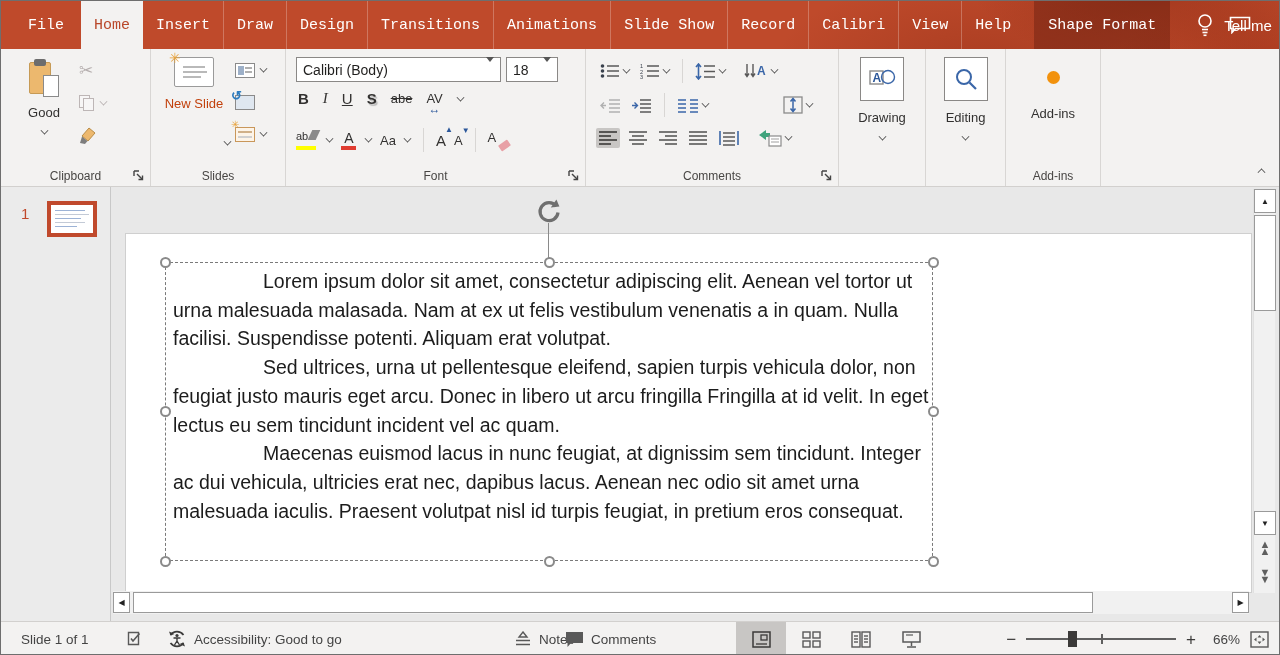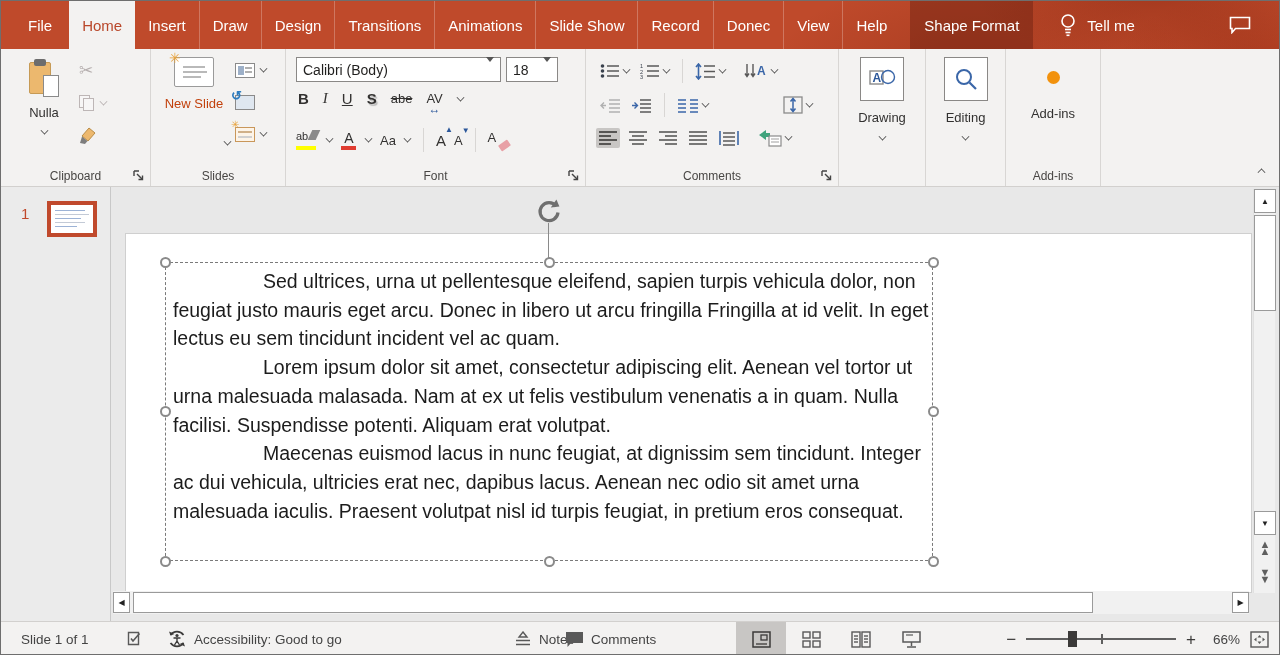--- a/index.html
+++ b/index.html
@@ -7,21 +7,21 @@
   .window { position:relative; width:1280px; height:655px; border:1px solid #6e6e6e; overflow:hidden; background:#f3f2f1; }
 
   
   .titlebar { position:relative; height:48px; background:#bf4a2b; display:flex; align-items:stretch; overflow:hidden; }
   .titlebar::before { content:""; position:absolute; inset:0;
     background:
       radial-gradient(ellipse 260px 120px at 1150px -20px, rgba(120,30,10,.45), rgba(120,30,10,0) 70%),
       radial-gradient(ellipse 300px 140px at 980px 70px, rgba(120,30,10,.30), rgba(120,30,10,0) 70%),
       radial-gradient(ellipse 200px 90px at 1260px 55px, rgba(150,45,20,.5), rgba(150,45,20,0) 70%);
     pointer-events:none; }
-  .tab { position:relative; z-index:1; color:#fff; font-size:15px; display:flex; align-items:center; padding:0 13px; cursor:default; white-space:nowrap; }
+  .tab { position:relative; z-index:1; color:#fff; font-size:15px; display:flex; align-items:center; padding:0 13px; cursor:default; white-space:nowrap;font-family:Liberation Mono, monospace; }
   .tab.file { padding:0 17px; margin-left:10px; }
   .tab.sep { border-left:1px solid rgba(255,255,255,.25); }
   .tab.active { background:#f3f2f1; color:#b9472a; }
   .tab.contextual { background:rgba(60,12,2,.28); margin-left:10px; padding:0 14px; }
   .tellme { position:relative; z-index:1; display:flex; align-items:center; gap:10px; color:#fff; font-size:15px; margin-left:26px; }
   .titlebar-right { position:absolute; right:28px; top:0; height:48px; display:flex; align-items:center; z-index:1; }
 
   
   .ribbon { position:relative; height:138px; background:#f3f2f1; border-bottom:1px solid #d2d0ce; display:flex; }
   .grp { position:relative; height:100%; flex:none; border-right:1px solid #d8d6d4; }
@@ -163,21 +163,21 @@
   <div class="titlebar">
     <div class="tab file">File</div>
     <div class="tab active">Home</div>
     <div class="tab">Insert</div>
     <div class="tab sep">Draw</div>
     <div class="tab sep">Design</div>
     <div class="tab sep">Transitions</div>
     <div class="tab sep">Animations</div>
     <div class="tab sep">Slide Show</div>
     <div class="tab sep">Record</div>
-    <div class="tab sep">Donec</div>
+    <div class="tab sep">Calibri</div>
     <div class="tab sep">View</div>
     <div class="tab sep">Help</div>
     <div class="tab contextual">Shape Format</div>
     <div class="tellme">
       <span>
         <svg width="18" height="24" viewBox="0 0 18 24">
             <circle cx="9" cy="8" r="6" fill="none" stroke="#fff" stroke-width="1.6"></circle>
             <line x1="6" y1="16.5" x2="12" y2="16.5" stroke="#fff" stroke-width="1.6"></line>
             <line x1="6.5" y1="19.5" x2="11.5" y2="19.5" stroke="#fff" stroke-width="1.6"></line>
             <line x1="7.5" y1="22.3" x2="10.5" y2="22.3" stroke="#fff" stroke-width="1.6"></line>
@@ -196,21 +196,21 @@
 
   <div class="ribbon">
 
     <div class="grp clipboard">
       <div class="paste-btn">
         <span class="clipboard-icon">
           <span class="clip-board"></span>
           <span class="clip-top"></span>
           <span class="clip-page"></span>
         </span>
-        <span class="lbl">Nulla</span>
+        <span class="lbl">Good</span>
         <span class="chev" style="margin-top:7px"></span>
       </div>
       <div class="mini-col">
         <div class="mini-btn">
           <span class="scissors">✂</span>
         </div>
         <div class="mini-btn">
           <span class="copy-icon">
               <span class="b b1"></span>
               <span class="b b2"></span>
@@ -535,22 +535,22 @@
     <div class="rot-wrap">
       <svg width="26" height="26" viewBox="0 0 26 26">
           <path d="M20.2 7.2 A9 9 0 1 0 22 13.5" fill="none" stroke="#6f6f6f" stroke-width="3.2"></path>
           <path d="M14.8 8.6 l8.6 -1.2 -3 -7 z" fill="#6f6f6f"></path>
         </svg>
     </div>
     <div class="rot-line"></div>
 
     <div class="textbox"></div>
     <div class="slide-text">
+      <p>Lorem ipsum dolor sit amet, consectetur adipiscing elit. Aenean vel tortor ut urna malesuada malasada. Nam at ex ut felis vestibulum venenatis a in quam. Nulla facilisi. Suspendisse potenti. Aliquam erat volutpat.</p>
       <p>Sed ultrices, urna ut pellentesque eleifend, sapien turpis vehicula dolor, non feugiat justo mauris eget arcu. Donec in libero ut arcu fringilla Fringilla at id velit. In eget lectus eu sem tincidunt incident vel ac quam.</p>
-      <p>Lorem ipsum dolor sit amet, consectetur adipiscing elit. Aenean vel tortor ut urna malesuada malasada. Nam at ex ut felis vestibulum venenatis a in quam. Nulla facilisi. Suspendisse potenti. Aliquam erat volutpat.</p>
       <p>Maecenas euismod lacus in nunc feugiat, at dignissim sem tincidunt. Integer ac dui vehicula, ultricies erat nec, dapibus lacus. Aenean nec odio sit amet urna malesuada iaculis. Praesent volutpat nisl id turpis feugiat, in pretium eros consequat.</p>
     </div>
 
     <div class="handle" style="left:159px;top:70px"></div>
     <div class="handle" style="left:543px;top:70px"></div>
     <div class="handle" style="left:927px;top:70px"></div>
     <div class="handle" style="left:159px;top:219px"></div>
     <div class="handle" style="left:927px;top:219px"></div>
     <div class="handle" style="left:159px;top:369px"></div>
     <div class="handle" style="left:543px;top:369px"></div>

